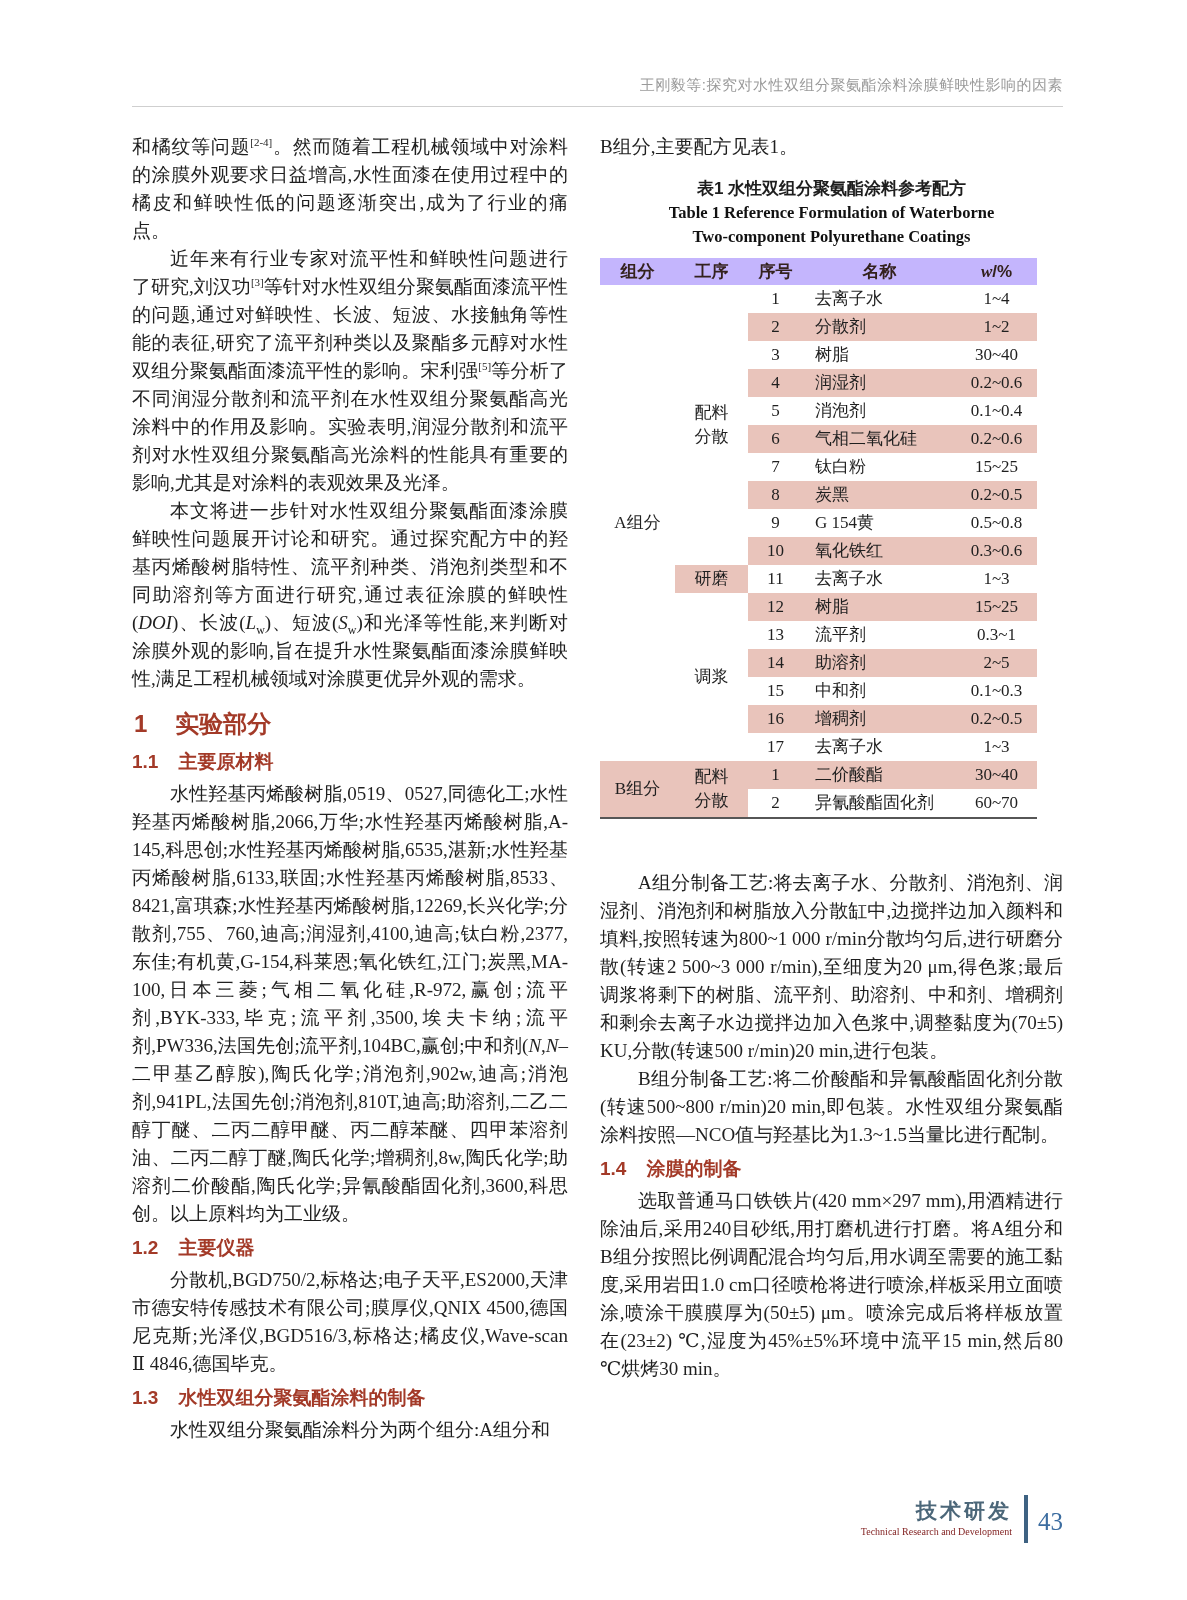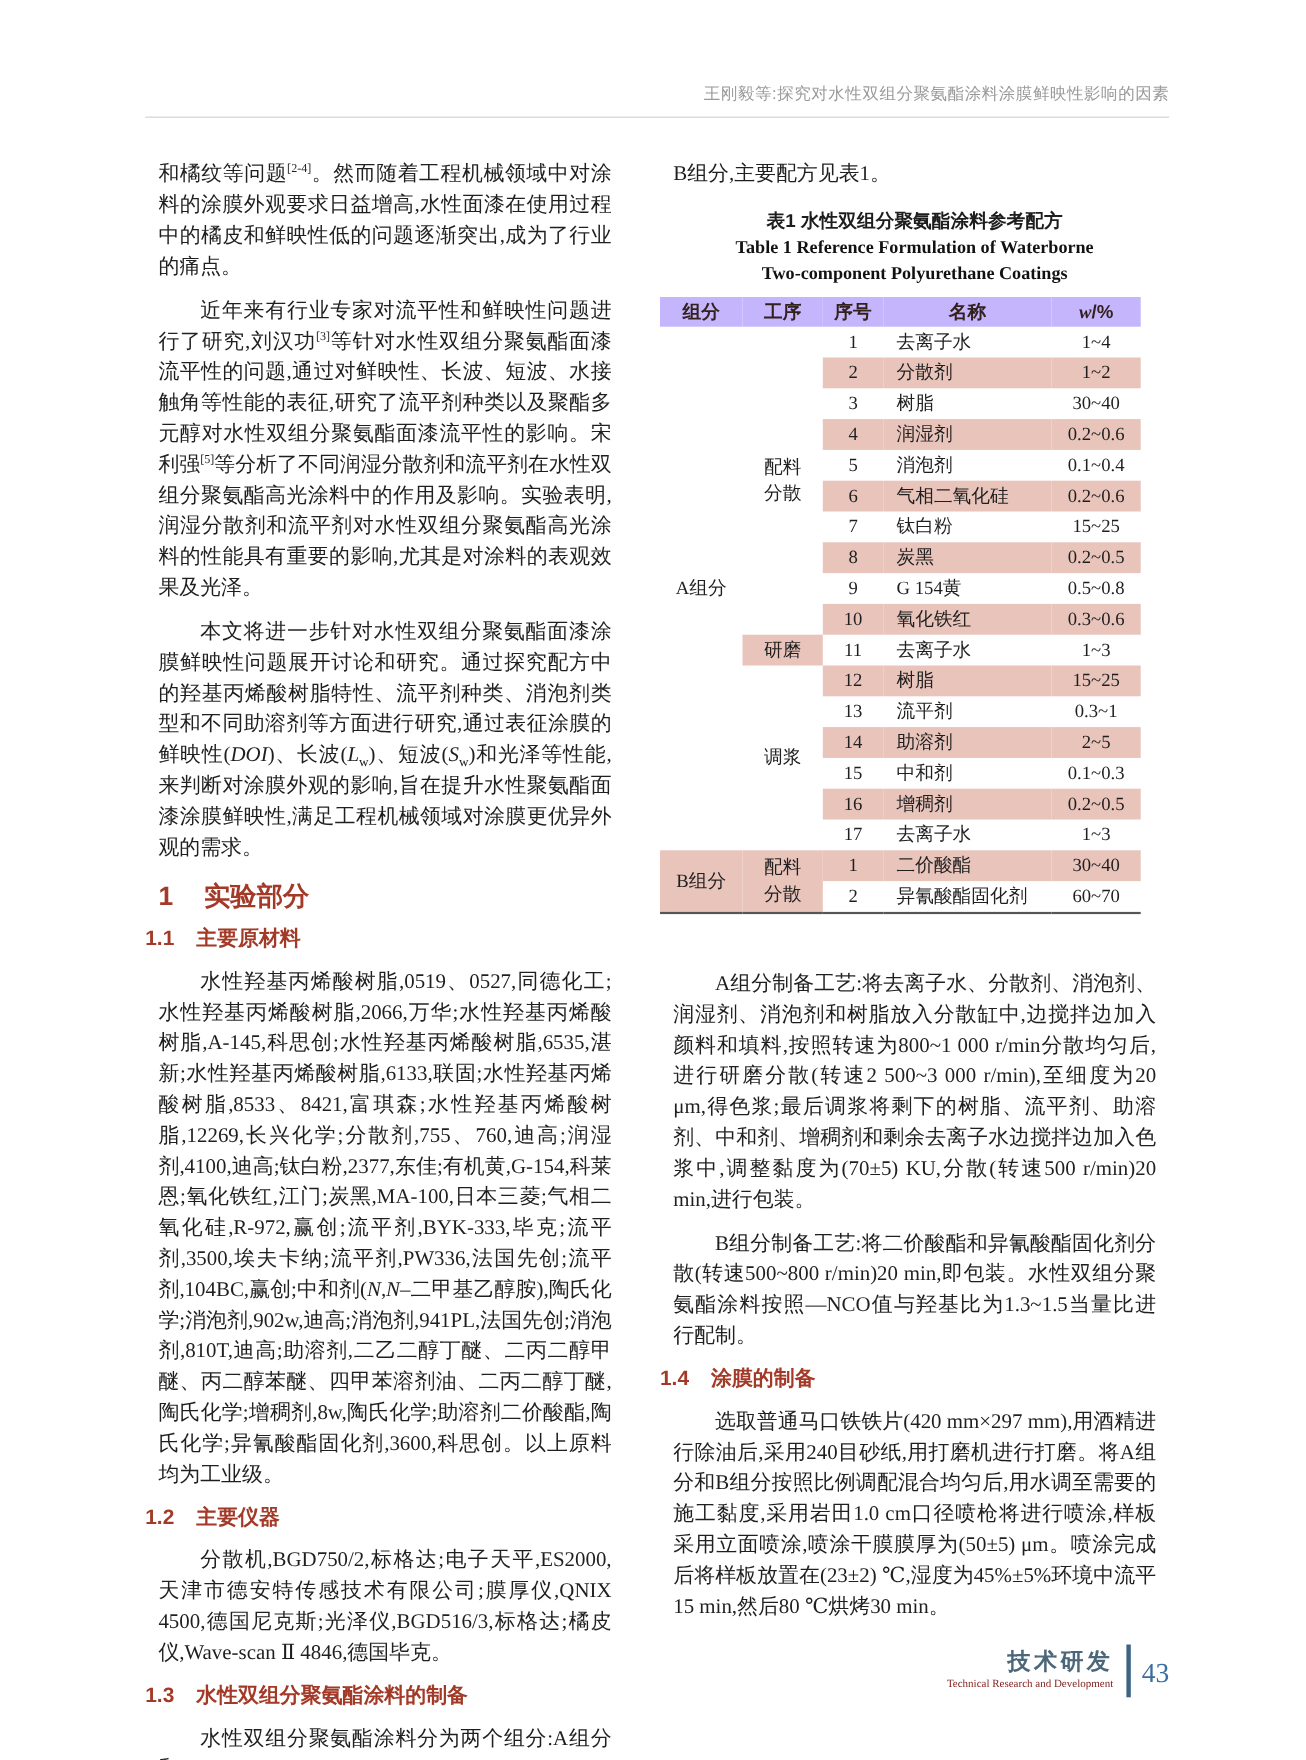--- a/index.html
+++ b/index.html
@@ -18,28 +18,28 @@
     padding-bottom:11px;
     border-bottom:1px solid #cfcfcf;
   }
   .col {
     position:absolute; top:133px;
     font-size:19px; line-height:28px;
     text-align:justify;
   }
   .col-left  { left:132px; width:436px; }
   .col-right { left:600px; width:463px; }
-  p { margin:12px; text-indent:2em; }
+  p { margin:0; text-indent:2em; }
   p.no-indent { text-indent:0; }
   sup { font-size:11px; vertical-align:super; line-height:0; }
   sub { font-size:12px; vertical-align:sub; line-height:0; }
   .h-main {
     font-family:"Liberation Sans","DejaVu Sans",sans-serif;
     font-weight:bold; color:#a33a28; font-size:24px;
-    margin:16px 12px 10px; line-height:30px;
+    margin:16px 2px 10px; line-height:30px;
   }
   .h-main .hnum { margin-right:28px; }
   .h-sub {
     font-family:"Liberation Sans","DejaVu Sans",sans-serif;
     font-weight:bold; color:#a33a28; font-size:19px;
     margin:7px 0 5px; line-height:26px;
   }
   .h-sub .hnum { margin-right:20px; }
   .table-caption-cn {
     text-align:center;

